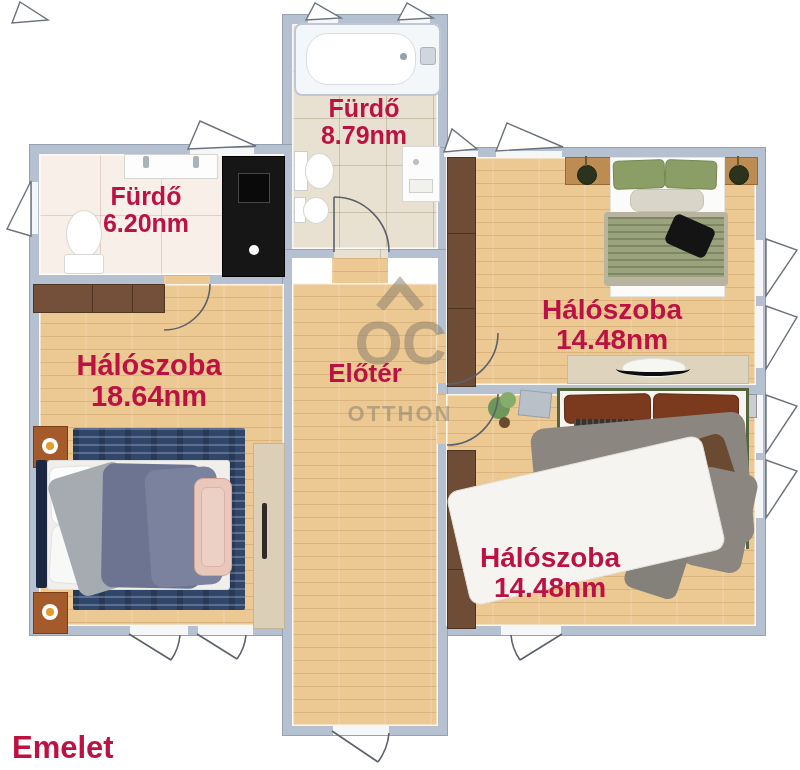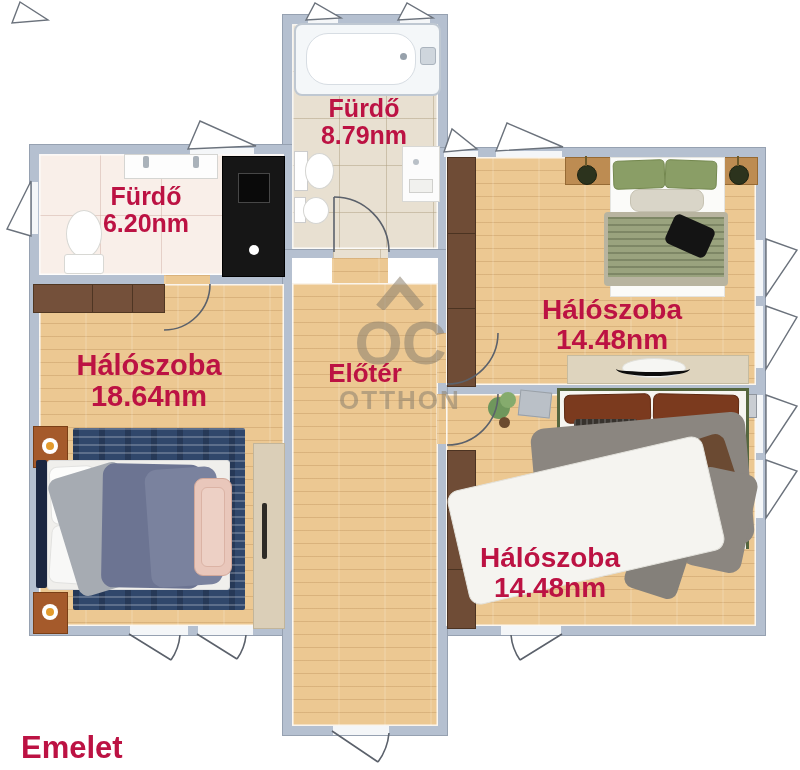--- a/index.html
+++ b/index.html
@@ -21,23 +21,23 @@
     background-image:
       repeating-linear-gradient(90deg, rgba(175,160,130,0.5) 0 1px, transparent 1px 47px),
       repeating-linear-gradient(180deg, rgba(175,160,130,0.5) 0 1px, transparent 1px 47px);}
   .white-strip{background:#ffffff;}
   .room-label{position:absolute;transform:translateX(-50%);text-align:center;
     font-weight:bold;color:#bc1243;line-height:1.06;white-space:nowrap;z-index:40;}
   .furn{position:absolute;}
   .watermark{position:absolute;left:327px;top:276px;width:146px;text-align:center;
     color:rgba(138,127,110,0.55);font-weight:bold;z-index:30;}
   .wm-oc{font-size:62px;line-height:0.95;letter-spacing:-1px;}
-  .wm-line1{font-size:26px;letter-spacing:2px;margin-top:12px;}
+  .wm-line1{font-size:22px;letter-spacing:2px;margin-top:28px;}
   .wm-line2{font-size:22px;letter-spacing:1px;margin-top:3px;}
-  .emelet{position:absolute;left:21px;top:730px;font-size:31px;font-weight:bold;color:#bc1243;z-index:40;}
+  .emelet{position:absolute;left:12px;top:730px;font-size:31px;font-weight:bold;color:#bc1243;z-index:40;}
   svg.overlay{position:absolute;left:0;top:0;z-index:35;pointer-events:none;}
   .seam-v{position:absolute;top:0;width:1px;height:100%;background:rgba(40,25,12,0.5);}
   .seam-h{position:absolute;left:0;width:100%;height:1px;background:rgba(40,25,12,0.5);}
 </style>
 </head>
 <body>
 
 <div class="canvas">
 
   <div class="wall" style="left:283px;top:15px;width:164px;height:243px;"></div>

